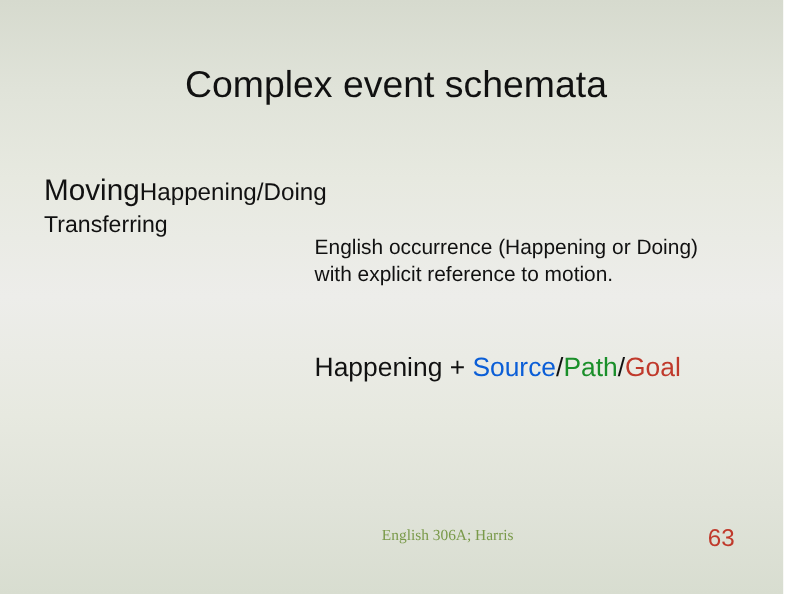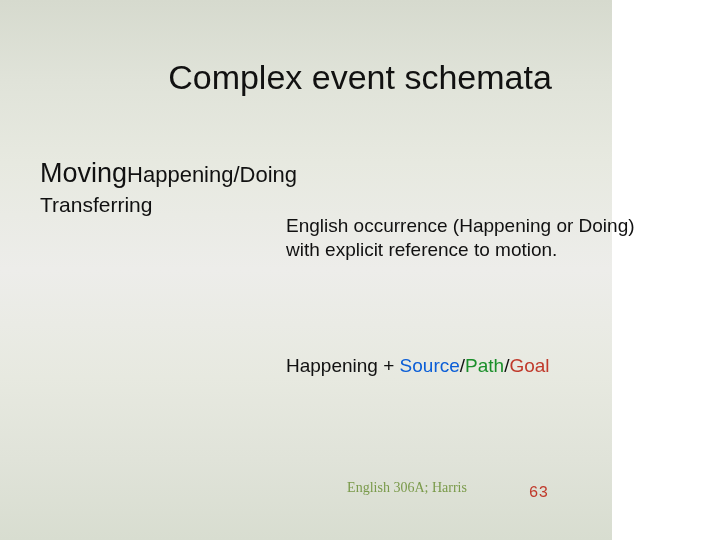--- a/index.html
+++ b/index.html
@@ -5,21 +5,21 @@
   html, body {
     margin: 0;
     padding: 0;
     width: 720px;
     height: 540px;
     font-family: Arial, Helvetica, sans-serif;
     color: #222;
   }
   .slide {
     position: relative;
-    width: 612px;
+    width: 712px;
     height: 540px;
     background: linear-gradient(180deg,
       #d6dace 0%,
       #e0e3d9 15%,
       #e7e9e0 30%,
       #ededea 50%,
       #e7e9e0 70%,
       #e0e3d9 85%,
       #d8ddd0 100%);
     box-sizing: border-box;
@@ -57,45 +57,44 @@
     position: absolute;
     top: 214px;
     left: 286px;
     width: 380px;
     font-size: 19px;
     line-height: 1.25;
     color: #111;
   }
   .formula-block {
     position: absolute;
-    top: 354px;
+    top: 320px;
     left: 286px;
     width: 400px;
-    font-size: 19px;
+    font-size: 24px;
     line-height: 1.25;
     color: #111;
   }
   .footer-left {
     position: absolute;
     bottom: 44px;
     left: 0;
     width: 720px;
     text-align: center;
     font-family: "Comic Sans MS", "Comic Sans", cursive;
     font-size: 14px;
     color: #7a9a4a;
     margin-left: 47px;
   }
   .page-num {
     position: absolute;
     bottom: 38px;
-    right: 64px;
-    font-size: 16px;
+    right: 44px;
+    font-size: 22px;
     color: #c0392b;
-    font-family: Liberation Mono, monospace;
   }
   .c-source { color: #0b5ed7; }
   .c-path   { color: #1a8f2a; }
   .c-goal   { color: #c0392b; }
 </style>
 </head>
 <body>
 
 <div class="slide">
 

